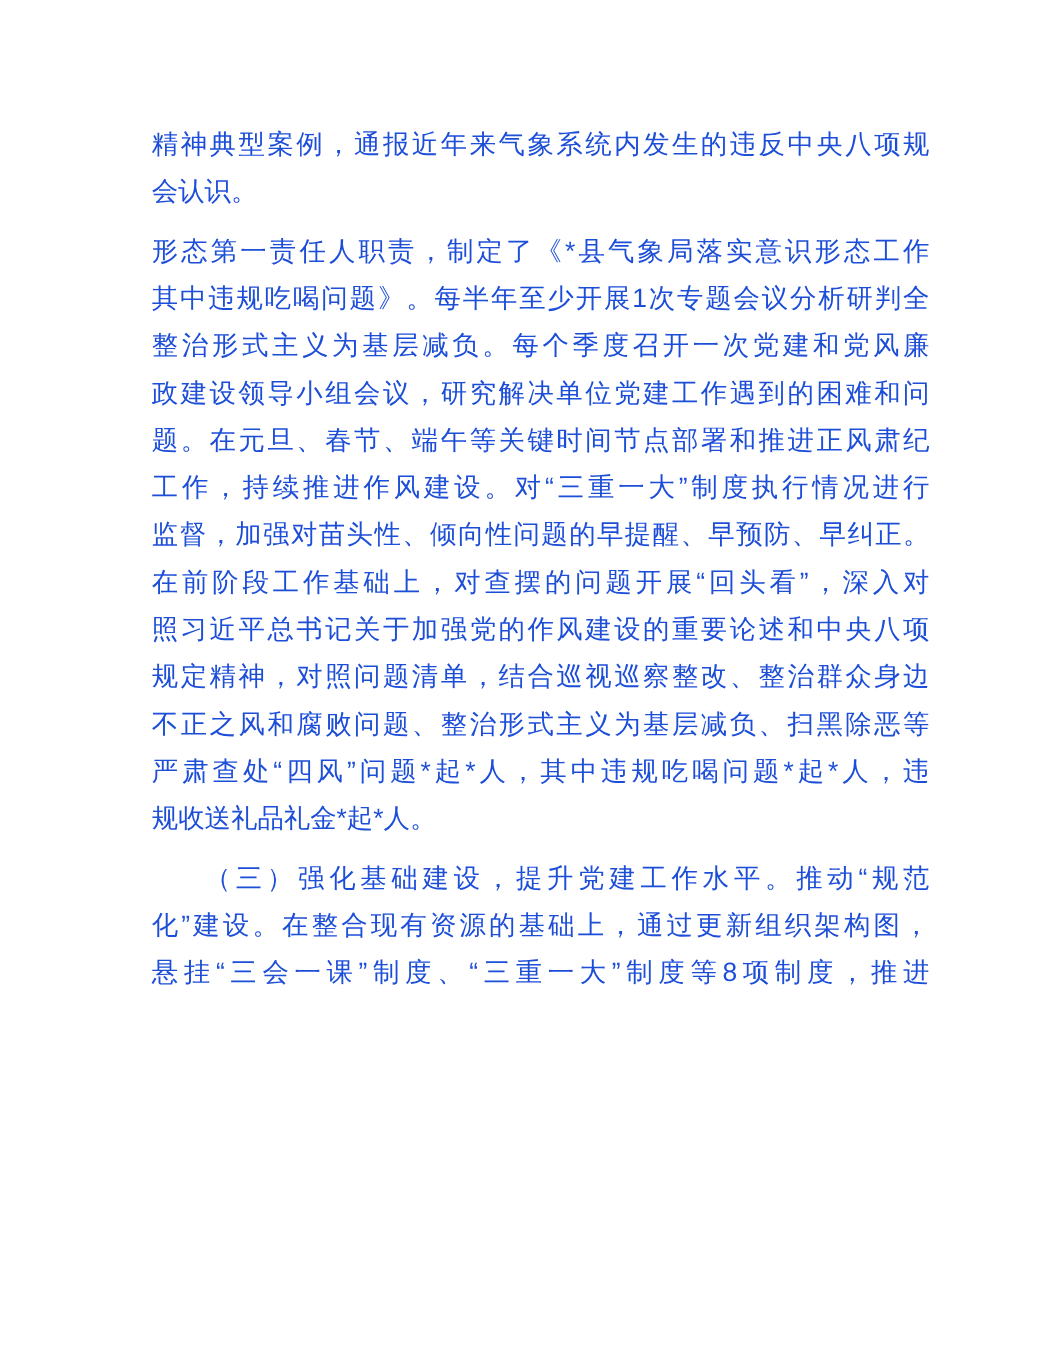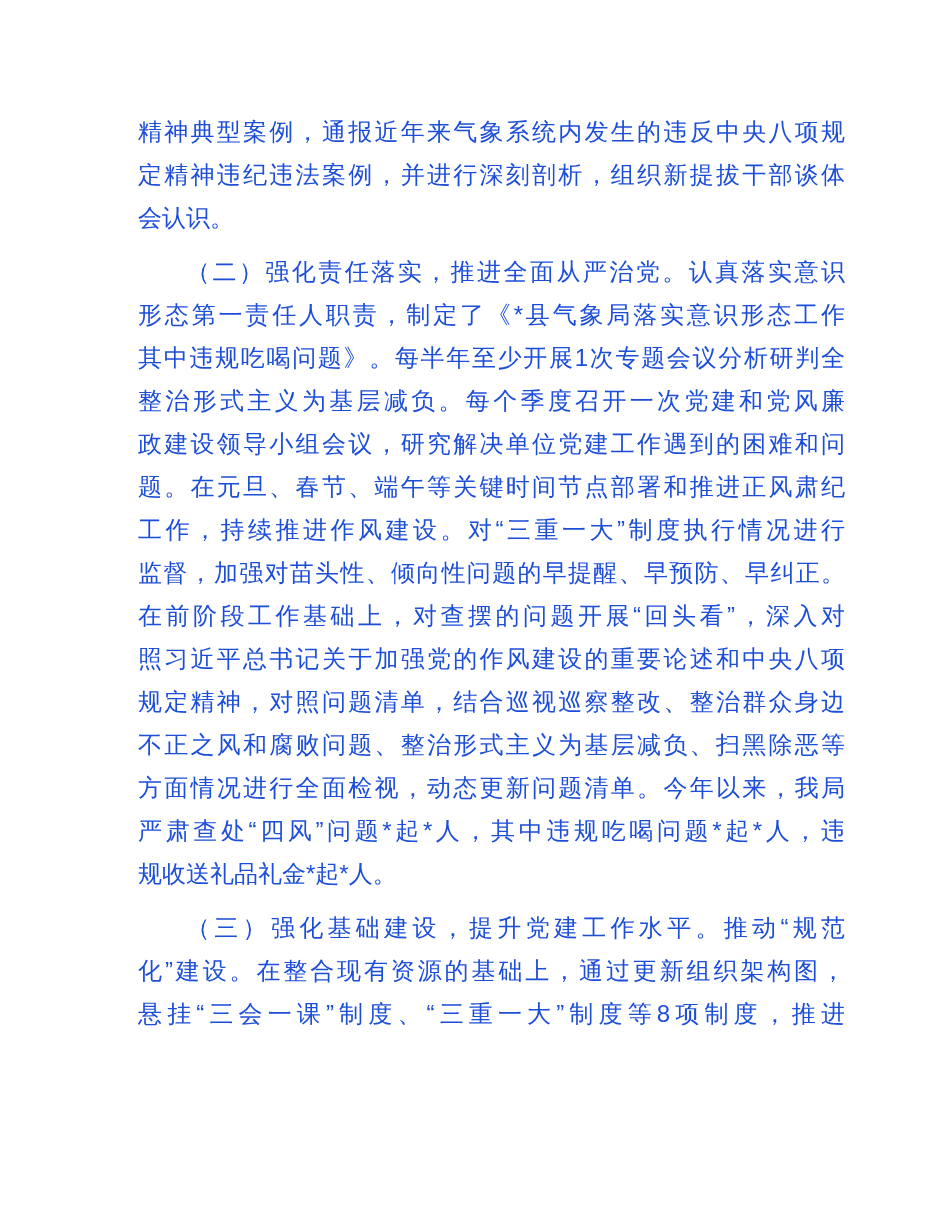--- a/index.html
+++ b/index.html
@@ -40,37 +40,34 @@
     text-indent: 2em;
   }
 </style>
 </head>
 <body>
 
 <div class="page">
   <div class="text-body">
       <div class="para">
         <div class="line">精神典型案例，通报近年来气象系统内发生的违反中央八项规</div>
-        <div class="line">定精神违纪违法案例，并进行深刻剖析，组织新提拔干部谈体</div>
         <div class="line short">会认识。</div>
       </div>
       <div class="para">
-        <div class="line indent">（二）强化责任落实，推进全面从严治党。认真落实意识</div>
         <div class="line">形态第一责任人职责，制定了《*县气象局落实意识形态工作</div>
         <div class="line">其中违规吃喝问题》。每半年至少开展1次专题会议分析研判全</div>
         <div class="line">整治形式主义为基层减负。每个季度召开一次党建和党风廉</div>
         <div class="line">政建设领导小组会议，研究解决单位党建工作遇到的困难和问</div>
         <div class="line">题。在元旦、春节、端午等关键时间节点部署和推进正风肃纪</div>
         <div class="line">工作，持续推进作风建设。对“三重一大”制度执行情况进行</div>
         <div class="line">监督，加强对苗头性、倾向性问题的早提醒、早预防、早纠正。</div>
         <div class="line">在前阶段工作基础上，对查摆的问题开展“回头看”，深入对</div>
         <div class="line">照习近平总书记关于加强党的作风建设的重要论述和中央八项</div>
         <div class="line">规定精神，对照问题清单，结合巡视巡察整改、整治群众身边</div>
         <div class="line">不正之风和腐败问题、整治形式主义为基层减负、扫黑除恶等</div>
-        <div class="line">方面情况进行全面检视，动态更新问题清单。今年以来，我局</div>
         <div class="line">严肃查处“四风”问题*起*人，其中违规吃喝问题*起*人，违</div>
         <div class="line short">规收送礼品礼金*起*人。</div>
       </div>
       <div class="para">
         <div class="line indent">（三）强化基础建设，提升党建工作水平。推动“规范</div>
         <div class="line">化”建设。在整合现有资源的基础上，通过更新组织架构图，</div>
         <div class="line">悬挂“三会一课”制度、“三重一大”制度等8项制度，推进</div>
       </div>
     </div>
 </div>

